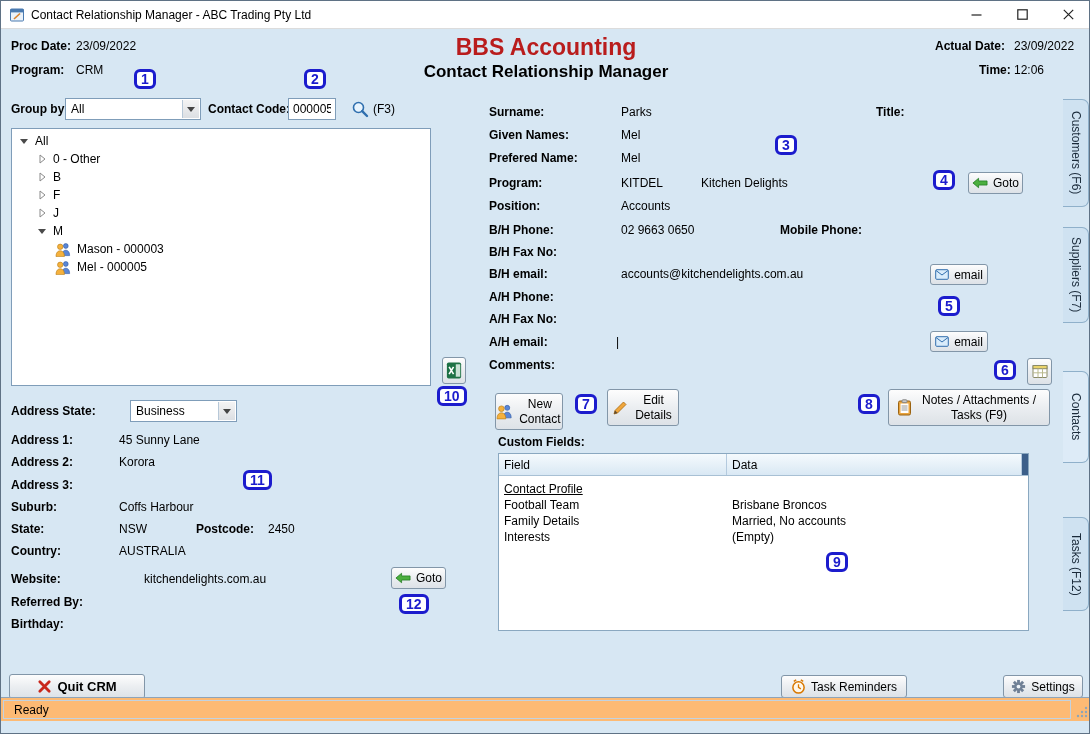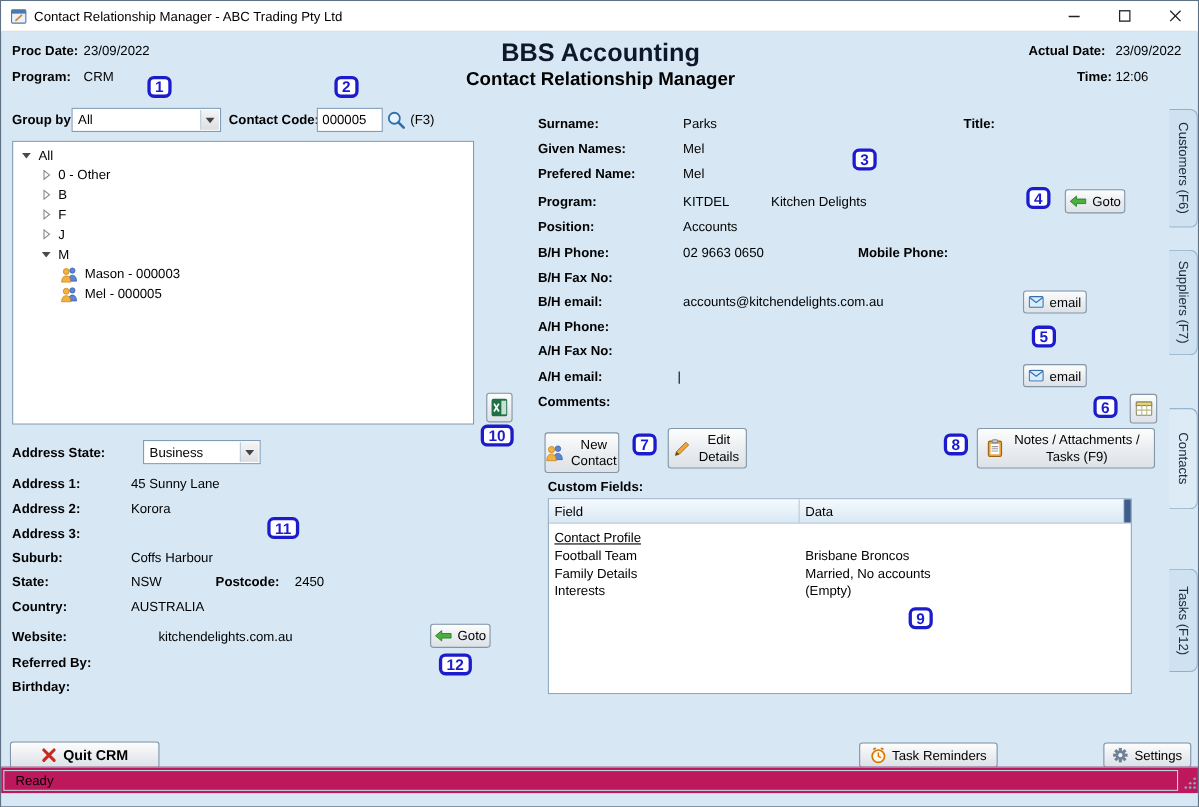--- a/index.html
+++ b/index.html
@@ -12,21 +12,21 @@
   .lbl { position:absolute; font-size:12px; font-weight:bold; white-space:nowrap; }
   .val { position:absolute; font-size:12px; white-space:nowrap; }
 
   
   .titlebar { position:absolute; left:0; top:0; width:100%; height:28px; background:#ffffff; border-bottom:1px solid #dcdcdc; }
   .app-icon { position:absolute; left:8px; top:6px; }
   .title-text { position:absolute; left:30px; top:7px; font-size:12px; white-space:nowrap; }
   .winbtn { position:absolute; top:0; width:46px; height:27px; display:flex; align-items:center; justify-content:center; }
 
   
-  .header-title { position:absolute; left:345px; width:400px; top:33px; text-align:center; color:#0f172a; font-weight:bold; font-size:23px; }
+  .header-title { position:absolute; left:345px; width:400px; top:33px; text-align:center; color:#b91c1c; font-weight:bold; font-size:23px; }
   .header-subtitle { position:absolute; left:345px; width:400px; top:61px; text-align:center; color:#000000; font-weight:bold; font-size:17px; }
 
   
   .combobox { position:absolute; background:#fff; border:1px solid #7f9db9; height:22px; font-size:12px; display:flex; align-items:center; padding:0 20px 0 5px; }
   .combobox .arrowzone { position:absolute; right:1px; top:1px; bottom:1px; width:17px; background:linear-gradient(#f4f4f4,#dcdfe3); border-left:1px solid #b7c8d8; display:flex; align-items:center; justify-content:center; }
   .combobox .arrow { width:0; height:0; border-left:4px solid transparent; border-right:4px solid transparent; border-top:5px solid #444; }
   .textinput { position:absolute; background:#fff; border:1px solid #7f9db9; height:22px; font-size:12px; padding:0 4px; font-family:"Liberation Sans",sans-serif; }
   .btn { position:absolute; border:1px solid #8296a8; border-radius:3px; background:linear-gradient(#fdfdfd,#ebeef1 50%,#dde2e7); display:flex; align-items:center; justify-content:center; gap:5px; font-size:12px; cursor:default; }
   .btn .btn-text { white-space:nowrap; }
   .btn .wrap { white-space:normal; text-align:center; line-height:1.25; }
@@ -50,21 +50,21 @@
   .link { color:#000000; text-decoration:underline; }
 
   
   .side-tab { position:absolute; left:1062px; width:26px; background:#cfe2f1; border:1px solid #8fb0ca; border-left:none; border-radius:0 7px 7px 0; writing-mode:vertical-rl; display:flex; align-items:center; justify-content:center; font-size:12px; color:#1a2a3a; }
   .side-tab.active { background:#ddebf7; }
 
   
   .callout { position:absolute; min-width:21px; height:20px; padding:0 4px; border:3px solid #1c1ccd; border-radius:6px; background:#fff; color:#1c1ccd; font-weight:bold; font-size:14px; display:flex; align-items:center; justify-content:center; z-index:50; }
 
   
-  .statusbar { position:absolute; left:0; top:696px; width:1090px; height:24px; background:#be185d; border-top:1px solid #8fa4b8; }
+  .statusbar { position:absolute; left:0; top:696px; width:1090px; height:24px; background:#fdba74; border-top:1px solid #8fa4b8; }
   .statusbar .inner { position:absolute; left:2px; top:2px; right:20px; bottom:2px; border:1px solid #c2d2e0; display:flex; align-items:center; padding-left:10px; font-size:12px; }
   .grip { position:absolute; right:3px; bottom:3px; width:12px; height:12px; }
 </style>
 </head>
 <body>
 
 <div id="app">
 
   <div class="titlebar">
     <span class="app-icon">
@@ -104,21 +104,21 @@
   <span class="val" style="left:1013px;top:62px">12:06</span>
 
   <span class="lbl" style="left:10px;top:101px">Group by:</span>
   <div class="combobox" style="left:64px;top:97px;width:136px">
     <span>All</span>
     <span class="arrowzone">
         <span class="arrow"></span>
       </span>
   </div>
   <span class="lbl" style="left:207px;top:101px">Contact Code:</span>
-  <input class="textinput" style="left: 287px; top: 97px; width: 60px;" value="000005">
+  <input class="textinput" style="left: 287px; top: 97px; width: 48px;" value="000005">
   <span style="position:absolute;left:350px;top:99px">
     <svg width="18" height="18" viewBox="0 0 18 18">
       <circle cx="7.5" cy="7.5" r="5" fill="#e8f4fd" stroke="#2f6fae" stroke-width="1.6"></circle>
       <line x1="11.2" y1="11.2" x2="16" y2="16" stroke="#2f6fae" stroke-width="2.4" stroke-linecap="round"></line>
     </svg>
   </span>
   <span class="val" style="left:372px;top:101px">(F3)</span>
 
   <div class="tree-box">
     <div class="tree-row lvl0">

